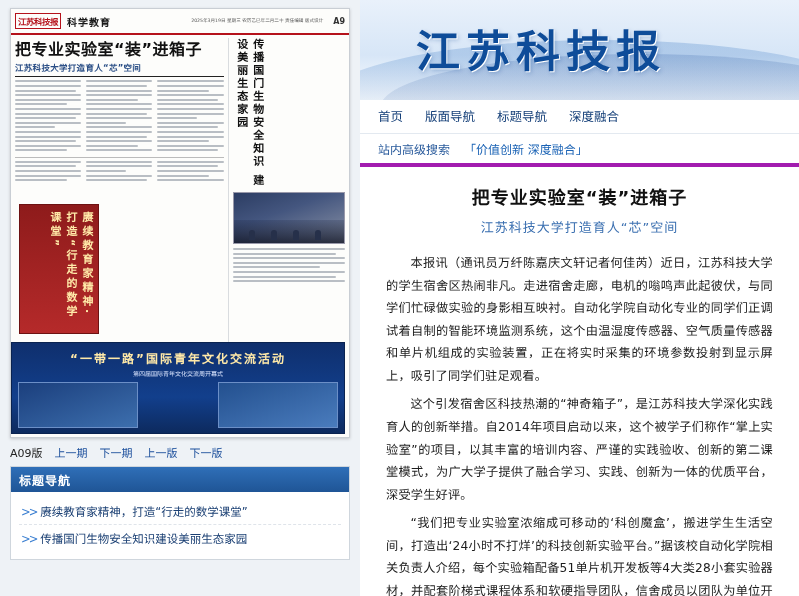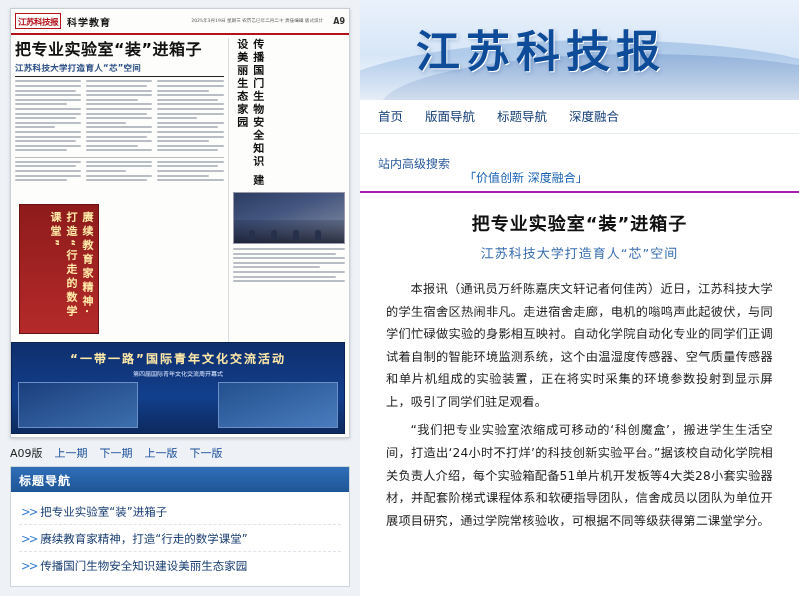--- a/index.html
+++ b/index.html
@@ -262,24 +262,24 @@
   }
   .menu-bar .mi { cursor: pointer; }
 
   .search-bar {
     display: flex;
     align-items: center;
     gap: 14px;
     padding: 6px 18px;
     font-size: 12px;
     color: #2a5b9c;
-    border-bottom: 2px solid #a21caf;
+    border-bottom: 4px solid #a21caf;
   }
   .search-bar .sb-link { cursor: pointer; }
-  .search-bar .sb-tag { color: #1b63b5; margin-top: 28px; }
+  .search-bar .sb-tag { color: #1b63b5; }
 
   .meta-row {
     display: flex;
     align-items: center;
     padding: 10px 18px 6px 18px;
     font-size: 11.5px;
     color: #333;
   }
   .meta-row .issue { color: #222; }
   .meta-row .pubdate { margin-left: auto; color: #333; }
@@ -458,23 +458,20 @@
       <span class="pl-link">上一期</span>
       <span class="pl-link">下一期</span>
       <span class="pl-link">上一版</span>
       <span class="pl-link">下一版</span>
     </div>
 
     <div class="nav-box">
       <div class="nav-head">标题导航</div>
       <div class="nav-list">
         <div class="nav-item">
-          <span class="chev">&gt;&gt;</span><span>把专业实验室“装”进箱子</span>
-        </div>
-        <div class="nav-item">
           <span class="chev">&gt;&gt;</span><span>赓续教育家精神，打造“行走的数学课堂”</span>
         </div>
         <div class="nav-item">
           <span class="chev">&gt;&gt;</span><span>传播国门生物安全知识建设美丽生态家园</span>
         </div>
       </div>
     </div>
   </div>
 
   <div class="right-col">
@@ -495,17 +492,18 @@
     <div class="search-bar">
       <span class="sb-link">站内高级搜索</span>
       <span class="sb-tag">「价值创新 深度融合」</span>
     </div>
 
 
     <div class="article">
       <div class="art-title">把专业实验室“装”进箱子</div>
       <div class="art-sub">江苏科技大学打造育人“芯”空间</div>
       <p class="art-p">本报讯（通讯员万纤陈嘉庆文轩记者何佳芮）近日，江苏科技大学的学生宿舍区热闹非凡。走进宿舍走廊，电机的嗡鸣声此起彼伏，与同学们忙碌做实验的身影相互映衬。自动化学院自动化专业的同学们正调试着自制的智能环境监测系统，这个由温湿度传感器、空气质量传感器和单片机组成的实验装置，正在将实时采集的环境参数投射到显示屏上，吸引了同学们驻足观看。</p>
+      <p class="art-p">这个引发宿舍区科技热潮的“神奇箱子”，是江苏科技大学深化实践育人的创新举措。自2014年项目启动以来，这个被学子们称作“掌上实验室”的项目，以其丰富的培训内容、严谨的实践验收、创新的第二课堂模式，为广大学子提供了融合学习、实践、创新为一体的优质平台，深受学生好评。</p>
       <p class="art-p">“我们把专业实验室浓缩成可移动的‘科创魔盒’，搬进学生生活空间，打造出‘24小时不打烊’的科技创新实验平台。”据该校自动化学院相关负责人介绍，每个实验箱配备51单片机开发板等4大类28小套实验器材，并配套阶梯式课程体系和软硬指导团队，信舍成员以团队为单位开展项目研究，通过学院常核验收，可根据不同等级获得第二课堂学分。</p>
 
     </div>
   </div>
 </div>
 
 </body></html>

